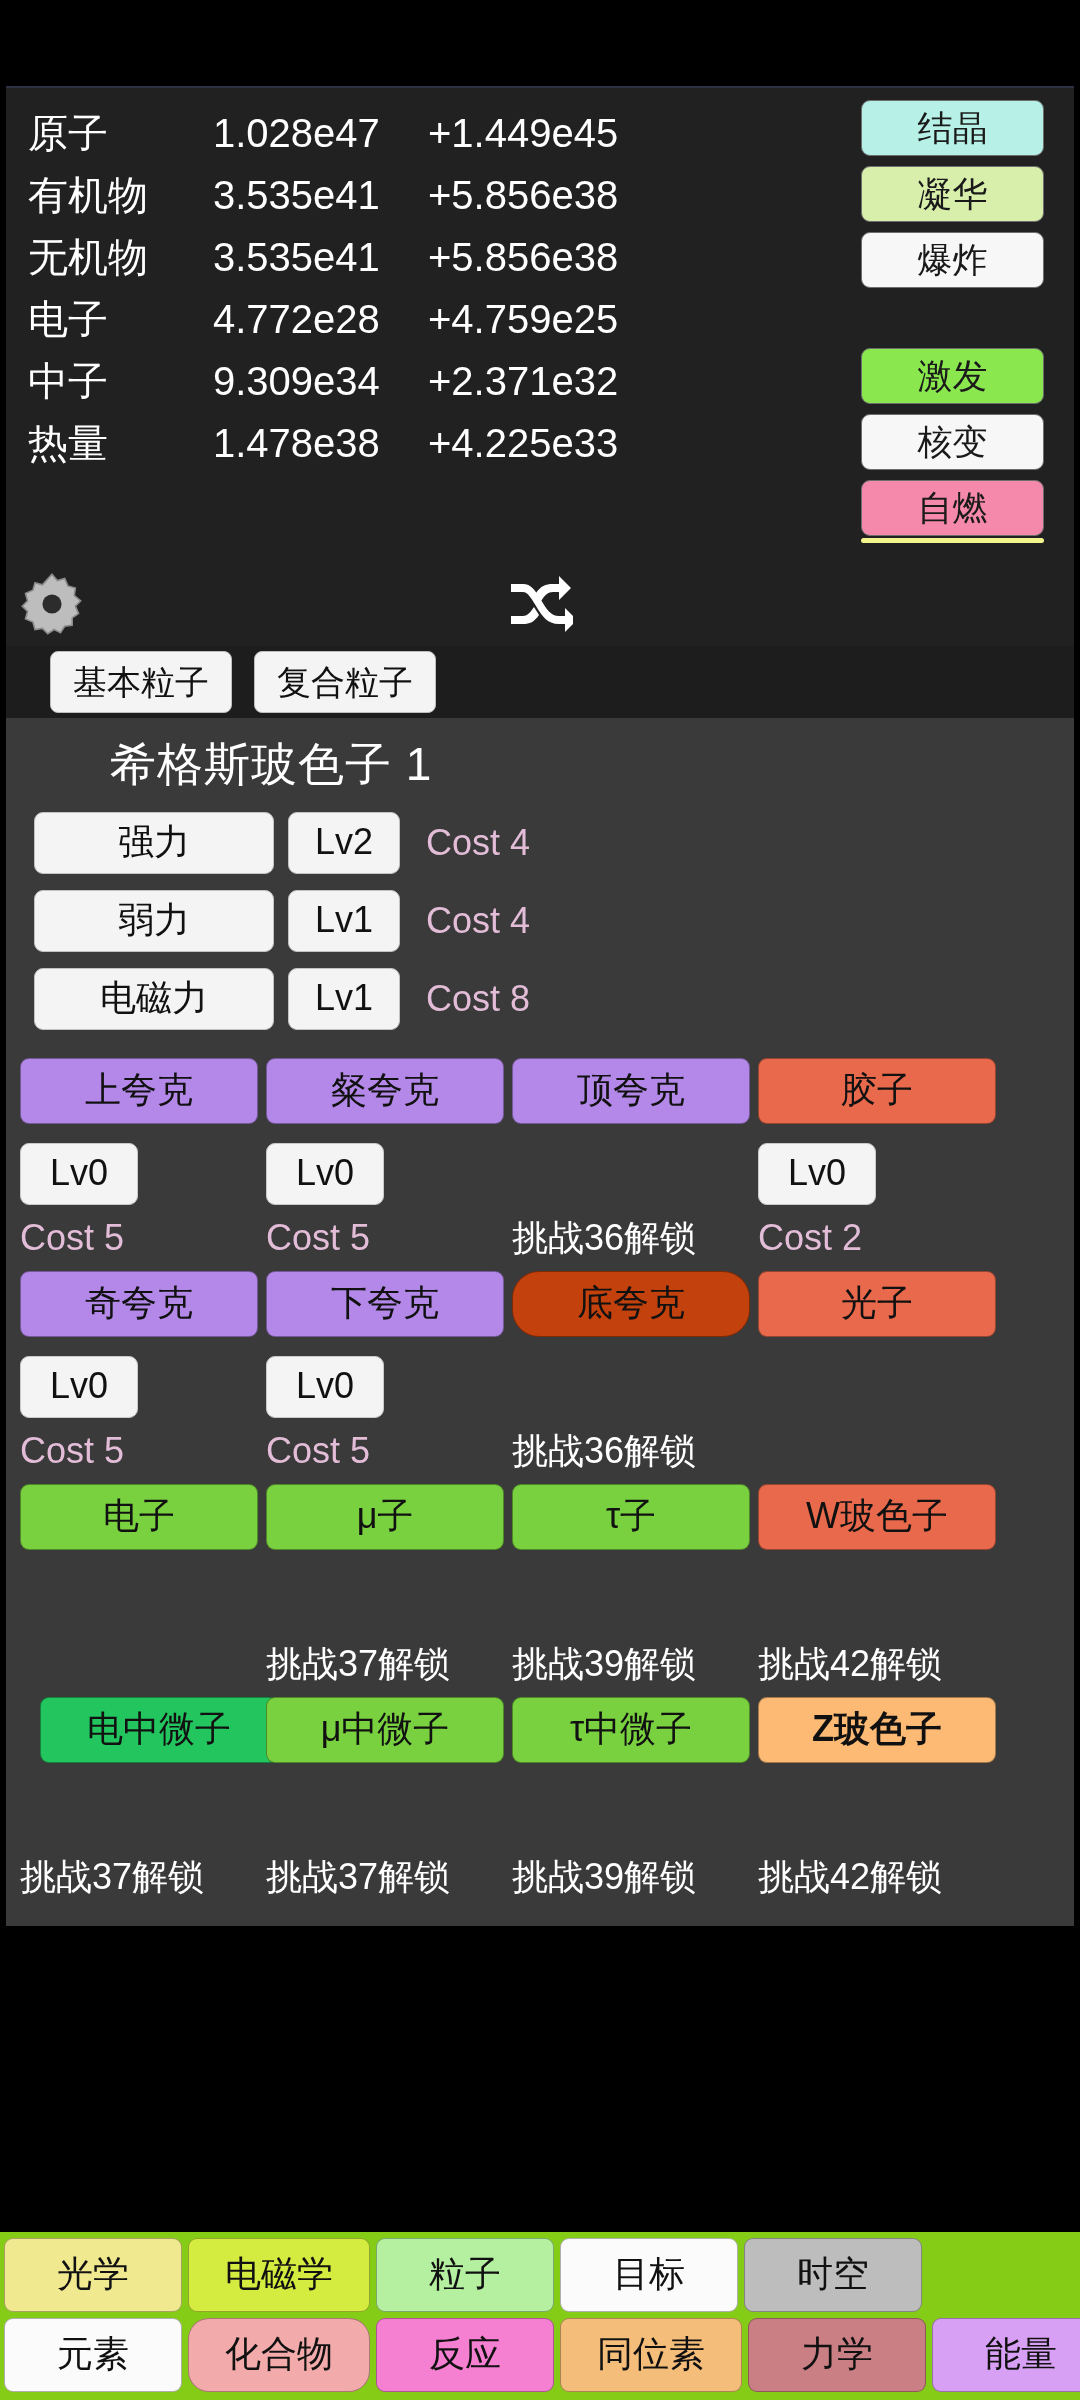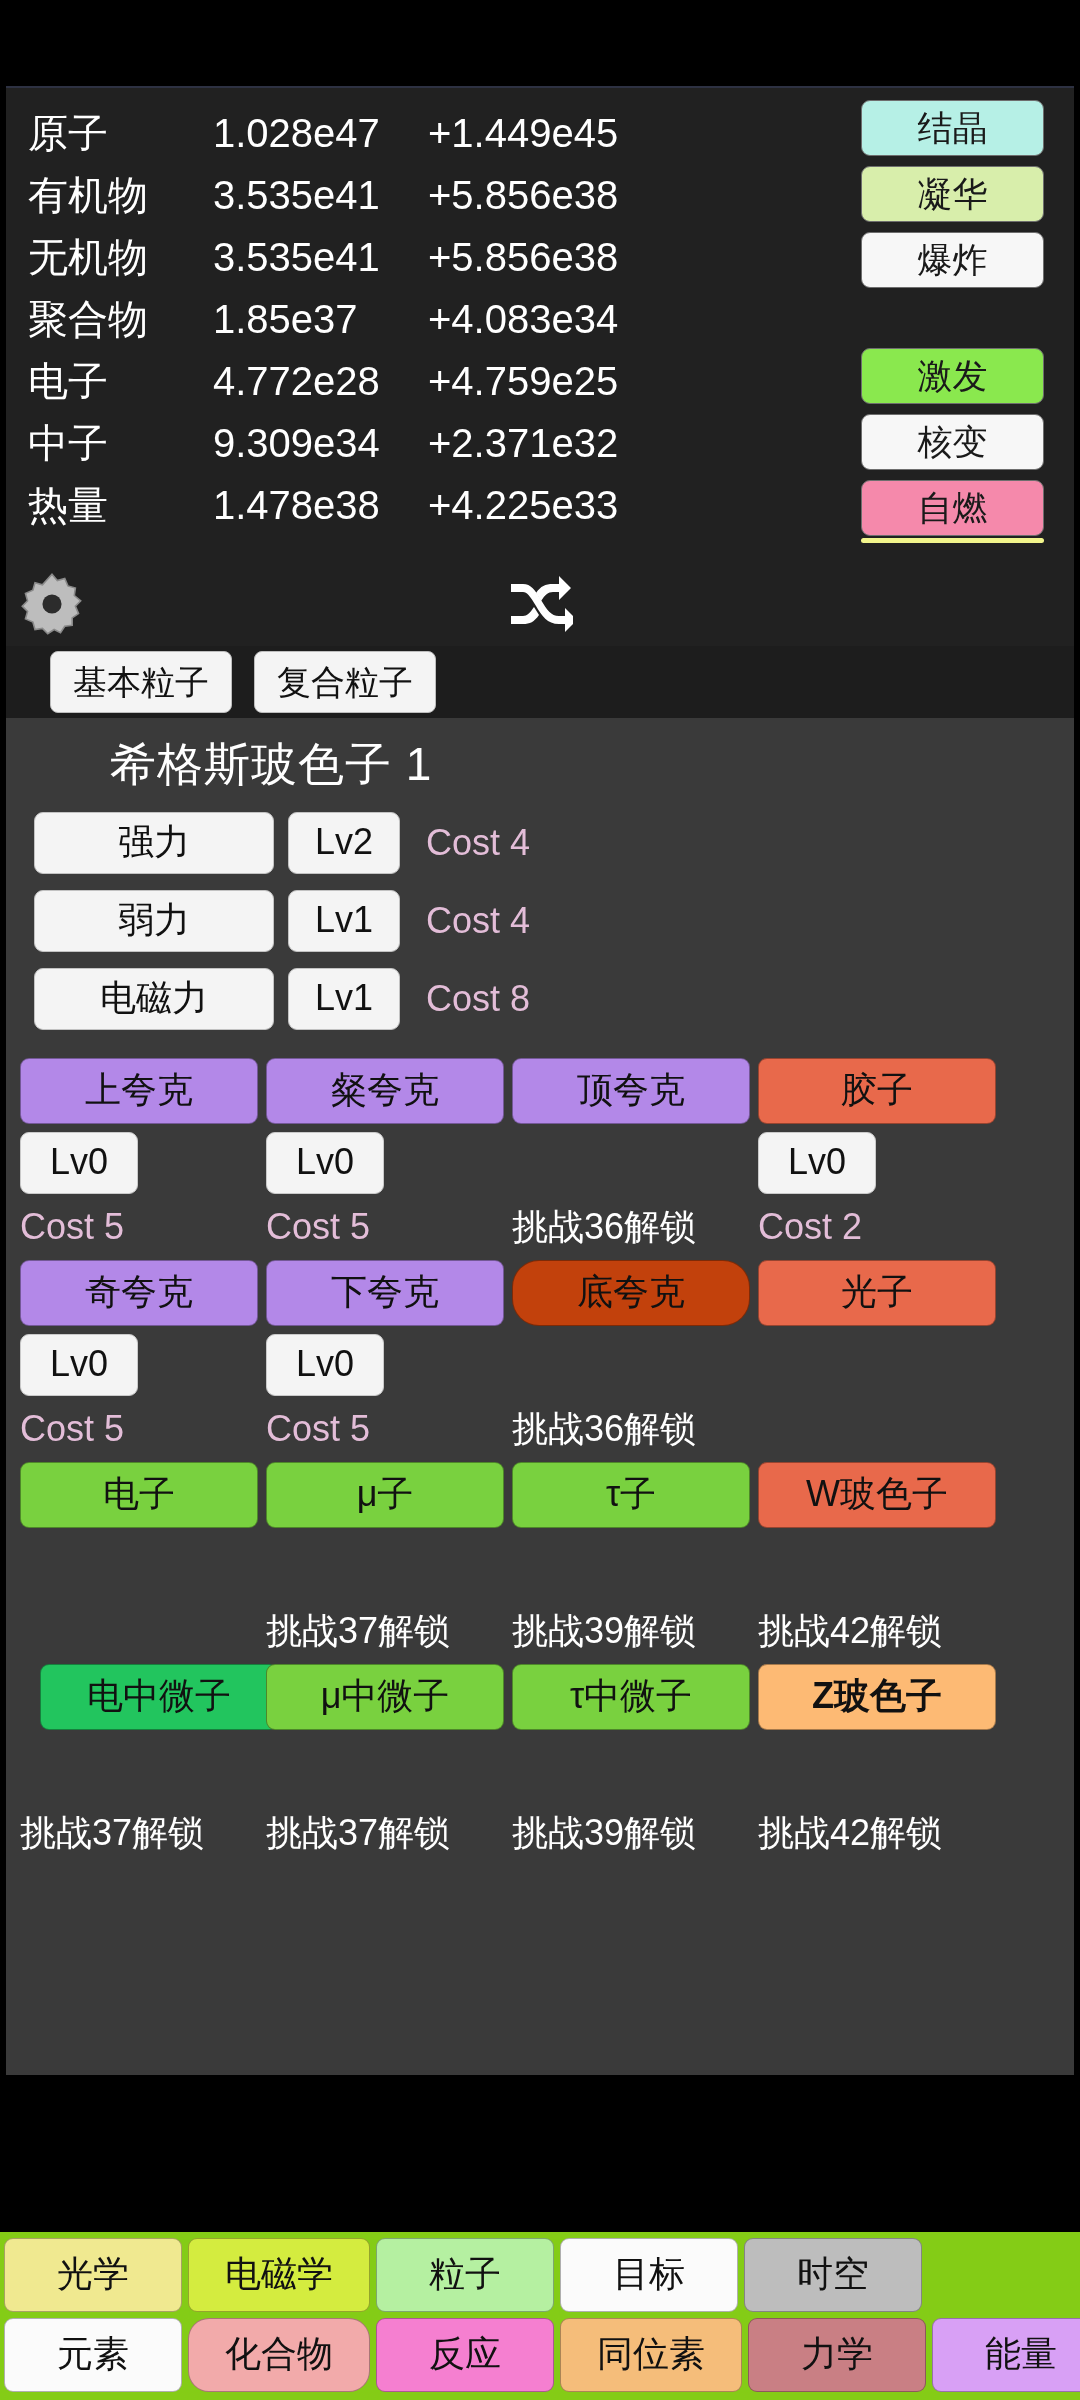--- a/index.html
+++ b/index.html
@@ -90,21 +90,21 @@
     height:62px; line-height:60px;
     padding:0 22px;
     font-size:34px;
     color:#111;
   }
 
   
   .content{
     margin:0 6px;
     background:#3a3a3a;
-    height:1357px;
+    height:1208px;
     position:relative;
     padding-top:14px;
   }
   .title{
     color:#fff; font-size:46px;
     padding-left:104px;
     height:72px;
     line-height:64px;
     letter-spacing:1px;
   }
@@ -143,21 +143,21 @@
   .prow > div{ padding-right:0; }
   .pcell{ width:246px; }
   .pbtn{
     height:66px; line-height:62px;
     border-radius:9px;
     font-size:36px; color:#111; text-align:center;
     border:1px solid rgba(0,0,0,.35);
     width:238px;
   }
   .plv{
-    margin-top:8px;
+    margin-top:19px;
     width:118px; height:62px; line-height:58px;
     background:#f4f4f4; border:1px solid #c9c9c9; border-radius:9px;
     font-size:36px; color:#111; text-align:center;
     font-family:"Liberation Sans","DejaVu Sans",sans-serif;
   }
   .plv.empty{ background:transparent; border:none; }
   .pnote{
     margin-top:8px;
     font-size:36px; height:56px; line-height:50px;
     white-space:nowrap;
@@ -200,25 +200,20 @@
         </div>
         <div class="stat-row">
           <span class="stat-name">有机物</span>
           <span class="stat-value">3.535e41</span>
           <span class="stat-rate">+5.856e38</span>
         </div>
         <div class="stat-row">
           <span class="stat-name">无机物</span>
           <span class="stat-value">3.535e41</span>
           <span class="stat-rate">+5.856e38</span>
-        </div>
-        <div class="stat-row">
-          <span class="stat-name">聚合物</span>
-          <span class="stat-value">1.85e37</span>
-          <span class="stat-rate">+4.083e34</span>
         </div>
         <div class="stat-row">
           <span class="stat-name">电子</span>
           <span class="stat-value">4.772e28</span>
           <span class="stat-rate">+4.759e25</span>
         </div>
         <div class="stat-row">
           <span class="stat-name">中子</span>
           <span class="stat-value">9.309e34</span>
           <span class="stat-rate">+2.371e32</span>

